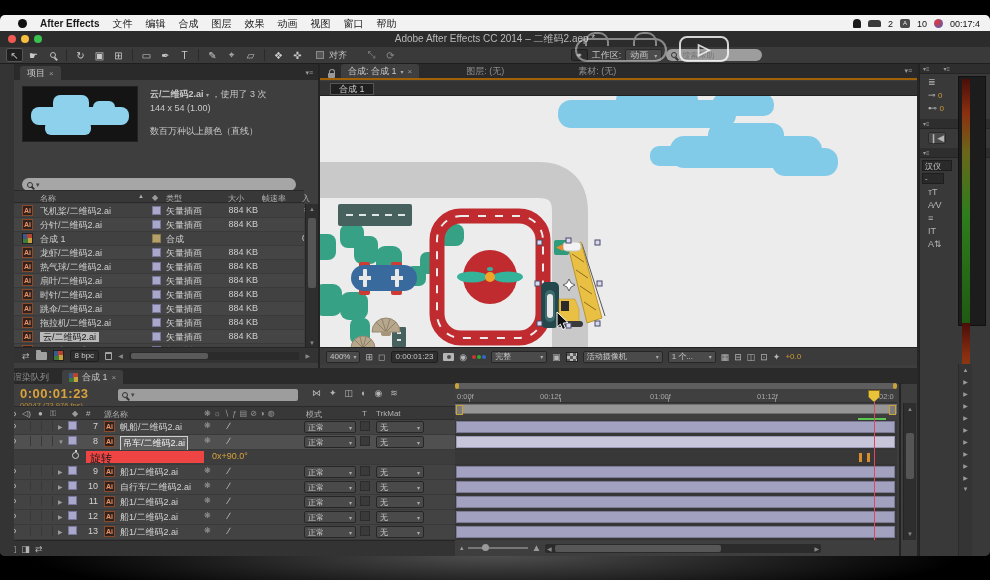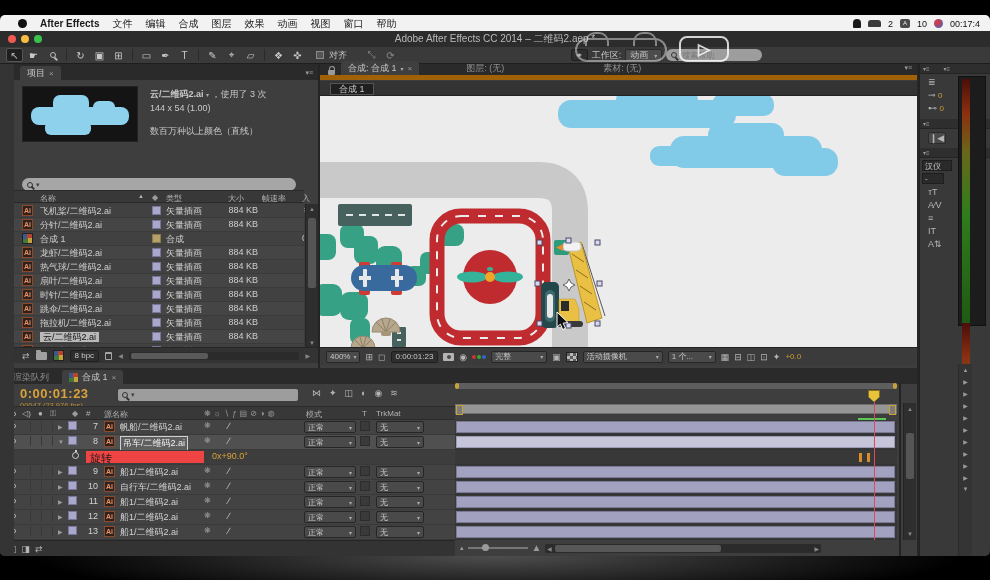--- a/index.html
+++ b/index.html
@@ -71,21 +71,21 @@
   .p-in{position:absolute;left:288px;top:1px;}
   .vscroll{position:absolute;right:0;width:13px;background:#2e2e2e;border-left:1px solid #242424;color:#888;font-size:6px;text-align:center;}
   .pfoot{position:absolute;left:0;bottom:5px;width:100%;height:16px;background:#333;border-top:1px solid #262626;display:flex;align-items:center;gap:6px;padding:0 8px;}
   .folder{width:11px;height:8px;background:#a0a0a0;border-radius:1px;position:relative;}
   .folder::before{content:"";position:absolute;top:-2px;left:0;width:5px;height:2px;background:#a0a0a0;border-radius:1px 1px 0 0;}
   .trash{width:7px;height:8px;border:1px solid #a5a5a5;border-top:2px solid #a5a5a5;border-radius:1px;}
   .hscr{flex:1;height:8px;background:#2b2b2b;border-radius:2px;position:relative;}
   .hscr .thumbh{position:absolute;left:2px;top:1px;width:45%;height:6px;background:#5a5a5a;border-radius:2px;}
 
   
-  .vtabbar{border-bottom:5px solid #a16207;}
+  .vtabbar{border-bottom:2px solid #a16207;}
   .subtab{position:absolute;left:0;top:17px;width:100%;height:15px;background:#333;border-bottom:1px solid #222;}
   .compchip{position:absolute;left:10px;top:2px;background:#1f1f1f;border:1px solid #555;color:#c9c9c9;font-size:9px;padding:0 8px;height:12px;display:flex;align-items:center;}
   .canvas{position:absolute;left:0;top:32px;width:597px;height:251px;background:#ececec;overflow:hidden;}
   .vfoot{position:absolute;left:0;top:283px;width:100%;height:18px;background:#3b3b3b;border-top:1px solid #222;display:flex;align-items:center;gap:5px;padding:0 6px;}
   .cam{width:11px;height:8px;background:#b5b5b5;border-radius:1px;position:relative;}
   .cam::after{content:"";position:absolute;left:3.5px;top:2px;width:4px;height:4px;border-radius:50%;background:#4a4a4a;}
   .rgb{display:inline-flex;gap:1px;}
   .rgb i{width:4px;height:4px;border-radius:50%;display:block;}
   .checker{width:12px;height:10px;background:repeating-conic-gradient(#b9b9b9 0 25%,#5e5e5e 0 50%);background-size:6px 6px;border:1px solid #222;}
   .lockpad{width:7px;height:5px;background:#9a9a9a;border-radius:1px;position:relative;margin:5px 0 0 8px;}
@@ -418,21 +418,21 @@
       <div class="ptabbar vtabbar">
         <span class="lockpad"></span>
         <span class="ptab">
           <span>合成: 合成 1</span>
             <span class="dar">▾</span>
             <span class="x">×</span>
         </span>
         <span class="ptab inactive" style="margin-left:40px;">
             <span>图层: (无)</span>
           </span>
-        <span class="ptab inactive" style="margin-left:85px;">
+        <span class="ptab inactive" style="margin-left:60px;">
             <span>素材: (无)</span>
           </span>
         <span class="pmenu">▾≡</span>
       </div>
       <div class="subtab">
         <span class="compchip">
             <span>合成 1</span>
           </span>
       </div>
 
@@ -819,20 +819,31 @@
         </div>
         </div>
 
       <div class="tfoot">
         <span class="icon">◫</span>
         <span class="icon">◨</span>
         <span class="icon">⇄</span>
       </div>
 
       <div class="navig"></div>
+      <div class="ruler">
+        <span style="left:2px;">0:00f</span>
+        <span style="left:85px;">00:12f</span>
+        <span style="left:195px;">01:00f</span>
+        <span style="left:302px;">01:12f</span>
+        <span style="left:424px;">02:0</span>
+        <i class="tick" style="left:14px;"></i>
+          <i class="tick" style="left:105px;"></i>
+        <i class="tick" style="left:213px;"></i>
+          <i class="tick" style="left:320px;"></i>
+      </div>
       <div class="workarea"></div>
       <div class="lanes">
 
       <div class="lane">
             <span class="bar"></span>
           </div>
           <div class="lane selected">
             <span class="bar"></span>
           </div>
           <div class="lane prop"></div>

